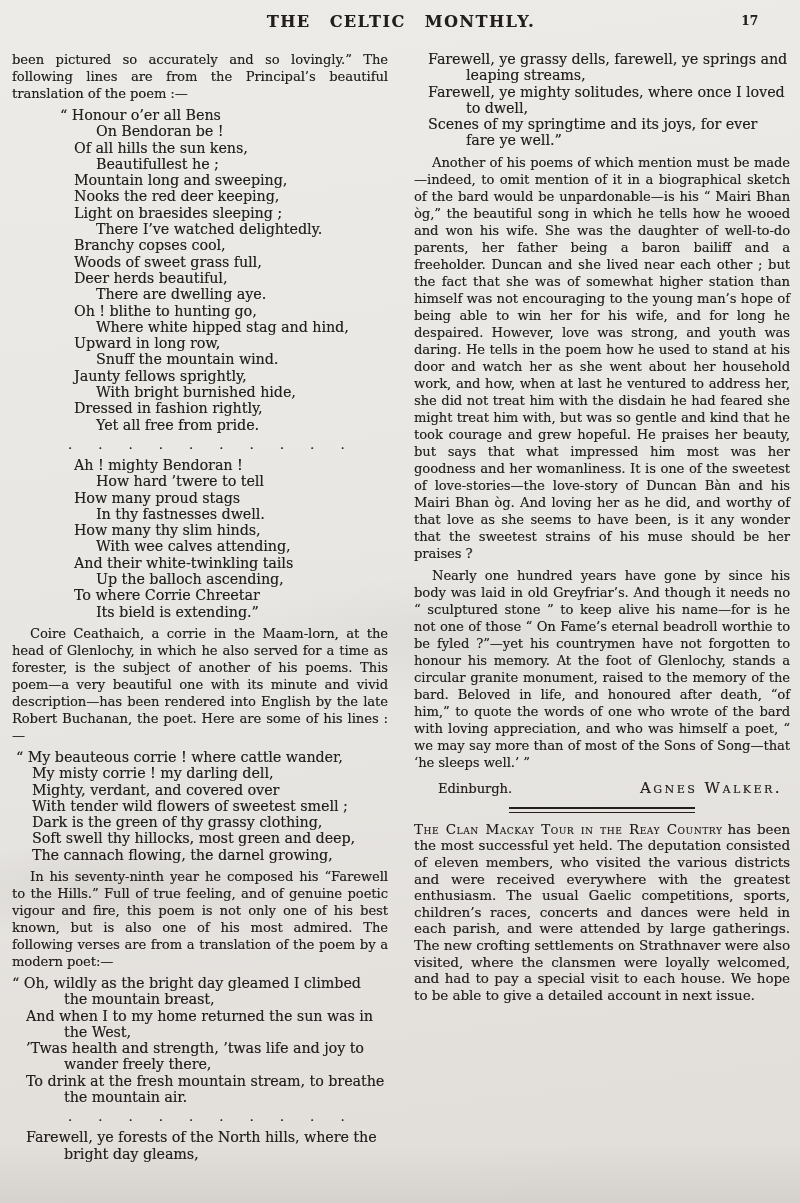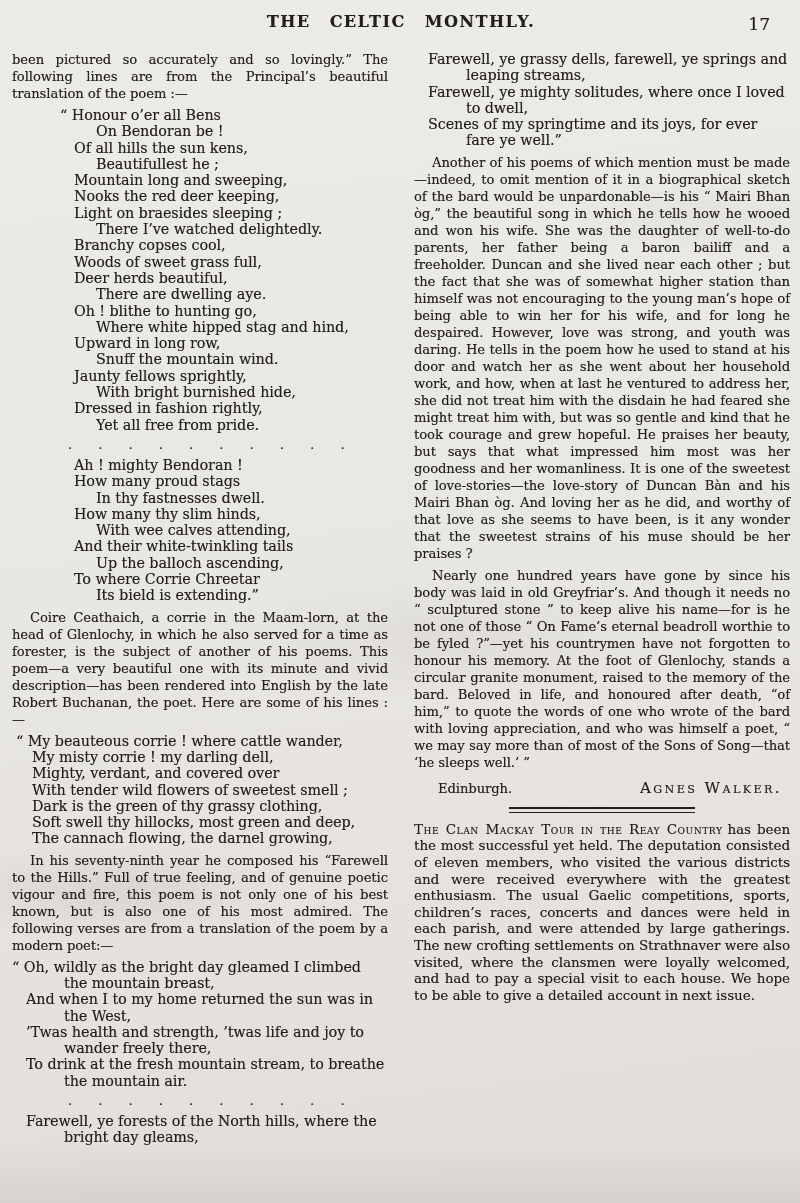--- a/index.html
+++ b/index.html
@@ -13,21 +13,21 @@
       radial-gradient(ellipse 220px 60px at 88% 18%, rgba(60,55,50,0.04), transparent 70%),
       linear-gradient(to bottom, rgba(0,0,0,0) 95%, rgba(50,45,40,0.07)),
       linear-gradient(173deg, #edebe7 0%, #e9e7e3 45%, #e1deda 100%);
   }
   .page { padding: 8px 10px 0 12px; text-shadow: 0.3px 0.3px 0.4px rgba(25,22,20,0.45); }
   .header { position: relative; height: 38px; }
   .title {
     text-align: center; font-size: 16px; font-weight: bold;
     letter-spacing: 1.5px; word-spacing: 12px; padding-top: 4px;
   }
-  .pageno { position: absolute; right: 20px; top: 6px; font-size: 17px; }
+  .pageno { position: absolute; right: 32px; top: 6px; font-size: 12px; font-weight: bold; }
   .cols { display: flex; gap: 26px; }
   .col { width: 376px; }
   p { margin: 0; }
   .prose { font-size: 13px; line-height: 17px; text-align: justify; margin: 5px 0; }
   .prose.ind { text-indent: 18px; }
   .verse { font-size: 14.2px; line-height: 16.3px; margin: 5px 0; }
   .vline { white-space: nowrap; }
   .verse.inset { padding-left: 62px; }
   .vline.i1 { padding-left: 22px; }
   .verse.flush { padding-left: 18px; }
@@ -78,20 +78,21 @@
           <div class="vline i0">Upward in long row,</div>
           <div class="vline i1">Snuff the mountain wind.</div>
           <div class="vline i0">Jaunty fellows sprightly,</div>
           <div class="vline i1">With bright burnished hide,</div>
           <div class="vline i0">Dressed in fashion rightly,</div>
           <div class="vline i1">Yet all free from pride.</div>
         </div>
         <div class="dots">. . . . . . . . . .</div>
         <div class="verse inset">
           <div class="vline i0">Ah ! mighty Bendoran !</div>
+          <div class="vline i1">How hard ’twere to tell</div>
           <div class="vline i0">How many proud stags</div>
           <div class="vline i1">In thy fastnesses dwell.</div>
           <div class="vline i0">How many thy slim hinds,</div>
           <div class="vline i1">With wee calves attending,</div>
           <div class="vline i0">And their white-twinkling tails</div>
           <div class="vline i1">Up the balloch ascending,</div>
           <div class="vline i0">To where Corrie Chreetar</div>
           <div class="vline i1">Its bield is extending.”</div>
         </div>
         <p class="prose ind">Coire Ceathaich, a corrie in the Maam-lorn, at the head of Glenlochy, in which he also served for a time as forester, is the subject of another of his poems. This poem—a very beautiful one with its minute and vivid description—has been rendered into English by the late Robert Buchanan, the poet. Here are some of his lines :—</p>

